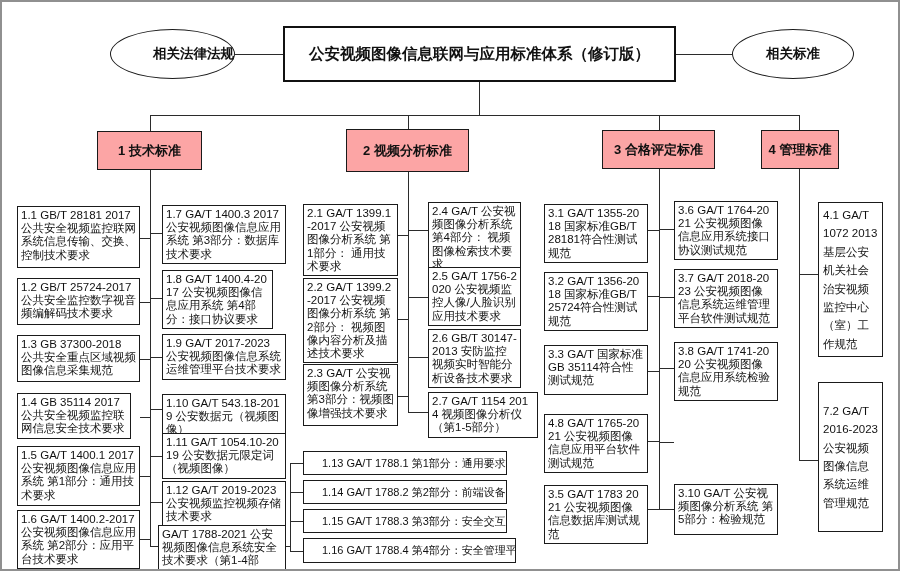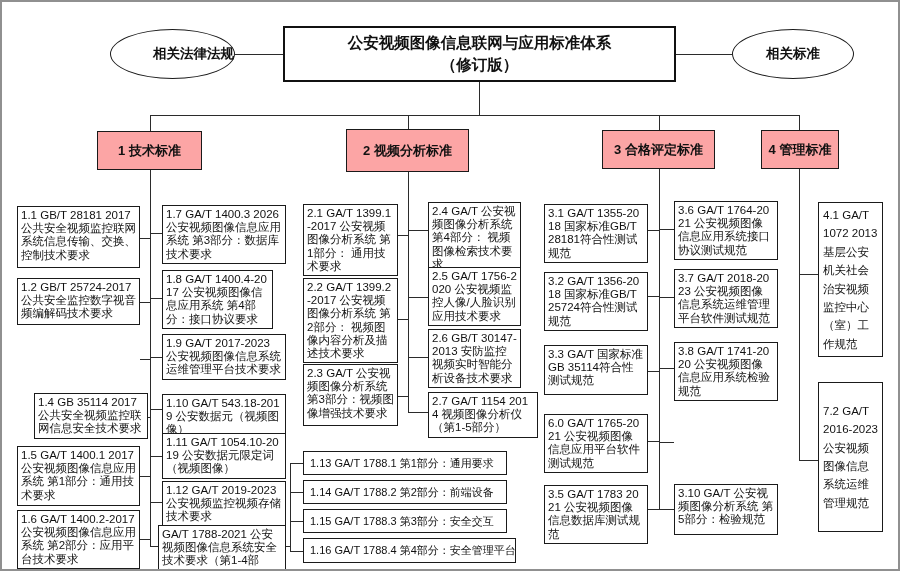--- a/index.html
+++ b/index.html
@@ -10,37 +10,37 @@
   }
   .ln{position:absolute;background:#2b2b2b;}
   .box{
     position:absolute;background:#fff;border:1.5px solid #1a1a1a;
     font-size:11.5px;line-height:1.15;padding:2px 3px;box-sizing:border-box;
     text-align:left;word-break:break-all;
   }
   .titlebox{
     position:absolute;left:281px;top:24px;width:393px;height:56px;
     background:#fff;border:2px solid #111;box-sizing:border-box;
-    display:flex;flex-direction:column;align-items:center;justify-content:center;
+    display:flex;flex-direction:row;align-items:center;justify-content:center;
     font-size:15.5px;font-weight:bold;line-height:1.45;
   }
   .ellipse{
     position:absolute;background:#fff;border:1.5px solid #1a1a1a;border-radius:50%;
     display:flex;align-items:center;justify-content:center;
     font-size:13.5px;font-weight:bold;box-sizing:border-box;
   }
   .branch{
     position:absolute;background:#fca5a5;border:1.5px solid #1a1a1a;box-sizing:border-box;
     display:flex;align-items:center;justify-content:center;
     font-size:13px;font-weight:bold;
   }
   .quad{
     position:absolute;background:#fff;border:1.5px solid #1a1a1a;box-sizing:border-box;
     display:flex;align-items:center;font-size:11px;white-space:nowrap;
-    padding-left:6px;overflow:hidden;
+    padding-left:18px;overflow:hidden;
   }
   .tall{
     position:absolute;background:#fff;border:1.5px solid #1a1a1a;box-sizing:border-box;
     display:flex;align-items:center;font-size:11.5px;line-height:1.6;
     padding:2px 4px;word-break:break-all;text-align:left;
   }
 </style>
 </head>
 <body>
 
@@ -123,25 +123,26 @@
     </div>
   <div class="branch" style="left:600px;top:128px;width:113px;height:39px;">
       <span>3 合格评定标准</span>
     </div>
   <div class="branch" style="left:759px;top:128px;width:78px;height:39px;">
       <span>4 管理标准</span>
     </div>
 
   <div class="box" style="left:15px;top:204px;width:123px;min-height:62px;">1.1 GB/T 28181 2017 公共安全视频监控联网系统信息传输、交换、控制技术要求</div>
   <div class="box" style="left:15px;top:276px;width:123px;min-height:47px;">1.2 GB/T 25724-2017 公共安全监控数字视音频编解码技术要求</div>
-  <div class="box" style="left:32px;top:391px;width:114px;min-height:46px;">1.4 GB 35114 2017 公共安全视频监控联网信息安全技术要求</div>
+  <div class="box" style="left:15px;top:333px;width:123px;min-height:47px;">1.3 GB 37300-2018 公共安全重点区域视频图像信息采集规范</div>
+  <div class="box" style="left:15px;top:391px;width:114px;min-height:46px;">1.4 GB 35114 2017 公共安全视频监控联网信息安全技术要求</div>
   <div class="box" style="left:15px;top:444px;width:123px;min-height:60px;">1.5 GA/T 1400.1 2017 公安视频图像信息应用系统 第1部分：通用技术要求</div>
   <div class="box" style="left:15px;top:508px;width:123px;min-height:56px;">1.6 GA/T 1400.2-2017 公安视频图像信息应用系统 第2部分：应用平台技术要求</div>
 
-  <div class="box" style="left:160px;top:203px;width:124px;min-height:56px;">1.7 GA/T 1400.3 2026 公安视频图像信息应用系统 第3部分：数据库技术要求</div>
+  <div class="box" style="left:160px;top:203px;width:124px;min-height:56px;">1.7 GA/T 1400.3 2017 公安视频图像信息应用系统 第3部分：数据库技术要求</div>
   <div class="box" style="left:160px;top:268px;width:111px;min-height:56px;">1.8 GA/T 1400.4-2017 公安视频图像信息应用系统 第4部分：接口协议要求</div>
   <div class="box" style="left:160px;top:332px;width:124px;min-height:45px;">1.9 GA/T 2017-2023 公安视频图像信息系统运维管理平台技术要求</div>
   <div class="box" style="left:160px;top:392px;width:124px;min-height:30px;">1.10 GA/T 543.18-2019 公安数据元（视频图像）</div>
   <div class="box" style="left:160px;top:431px;width:124px;min-height:45px;">1.11 GA/T 1054.10-2019 公安数据元限定词（视频图像）</div>
   <div class="box" style="left:160px;top:479px;width:124px;min-height:41px;">1.12 GA/T 2019-2023 公安视频监控视频存储技术要求</div>
   <div class="box" style="left:156px;top:523px;width:128px;min-height:42px;">GA/T 1788-2021 公安视频图像信息系统安全技术要求（第1-4部分）</div>
 
   <div class="box" style="left:301px;top:202px;width:95px;min-height:62px;">2.1 GA/T 1399.1-2017 公安视频图像分析系统 第1部分： 通用技术要求</div>
   <div class="box" style="left:301px;top:276px;width:95px;min-height:80px;">2.2 GA/T 1399.2-2017 公安视频图像分析系统 第2部分： 视频图像内容分析及描述技术要求</div>
   <div class="box" style="left:301px;top:362px;width:95px;min-height:62px;">2.3 GA/T 公安视频图像分析系统 第3部分：视频图像增强技术要求</div>
@@ -152,21 +153,21 @@
   <div class="box" style="left:426px;top:390px;width:110px;min-height:41px;">2.7 GA/T 1154 2014 视频图像分析仪 （第1-5部分）</div>
 
   <div class="quad" style="left:301px;top:449px;width:204px;height:24px;">1.13 GA/T 1788.1 第1部分：通用要求</div>
   <div class="quad" style="left:301px;top:478px;width:204px;height:24px;">1.14 GA/T 1788.2 第2部分：前端设备</div>
   <div class="quad" style="left:301px;top:507px;width:204px;height:24px;">1.15 GA/T 1788.3 第3部分：安全交互</div>
   <div class="quad" style="left:301px;top:536px;width:213px;height:25px;">1.16 GA/T 1788.4 第4部分：安全管理平台</div>
 
   <div class="box" style="left:542px;top:202px;width:104px;min-height:50px;">3.1 GA/T 1355-2018 国家标准GB/T 28181符合性测试规范</div>
   <div class="box" style="left:542px;top:270px;width:104px;min-height:48px;">3.2 GA/T 1356-2018 国家标准GB/T 25724符合性测试规范</div>
   <div class="box" style="left:542px;top:343px;width:104px;min-height:50px;">3.3 GA/T 国家标准GB 35114符合性测试规范</div>
-  <div class="box" style="left:542px;top:412px;width:104px;min-height:52px;">6.0 GA/T 1765-2021 公安视频图像信息应用平台软件测试规范</div>
+  <div class="box" style="left:542px;top:412px;width:104px;min-height:52px;">4.8 GA/T 1765-2021 公安视频图像信息应用平台软件测试规范</div>
   <div class="box" style="left:542px;top:483px;width:104px;min-height:47px;">3.5 GA/T 1783 2021 公安视频图像信息数据库测试规范</div>
 
   <div class="box" style="left:672px;top:199px;width:104px;min-height:56px;">3.6 GA/T 1764-2021 公安视频图像信息应用系统接口协议测试规范</div>
   <div class="box" style="left:672px;top:267px;width:104px;min-height:56px;">3.7 GA/T 2018-2023 公安视频图像信息系统运维管理平台软件测试规范</div>
   <div class="box" style="left:672px;top:340px;width:104px;min-height:50px;">3.8 GA/T 1741-2020 公安视频图像信息应用系统检验规范</div>
   <div class="box" style="left:672px;top:482px;width:104px;min-height:51px;">3.10 GA/T 公安视频图像分析系统 第5部分：检验规范</div>
 
   <div class="tall" style="left:816px;top:200px;width:65px;height:155px;">4.1 GA/T 1072 2013 基层公安机关社会治安视频监控中心（室）工作规范</div>
   <div class="tall" style="left:816px;top:380px;width:65px;height:150px;">7.2 GA/T 2016-2023 公安视频图像信息系统运维管理规范</div>
 

